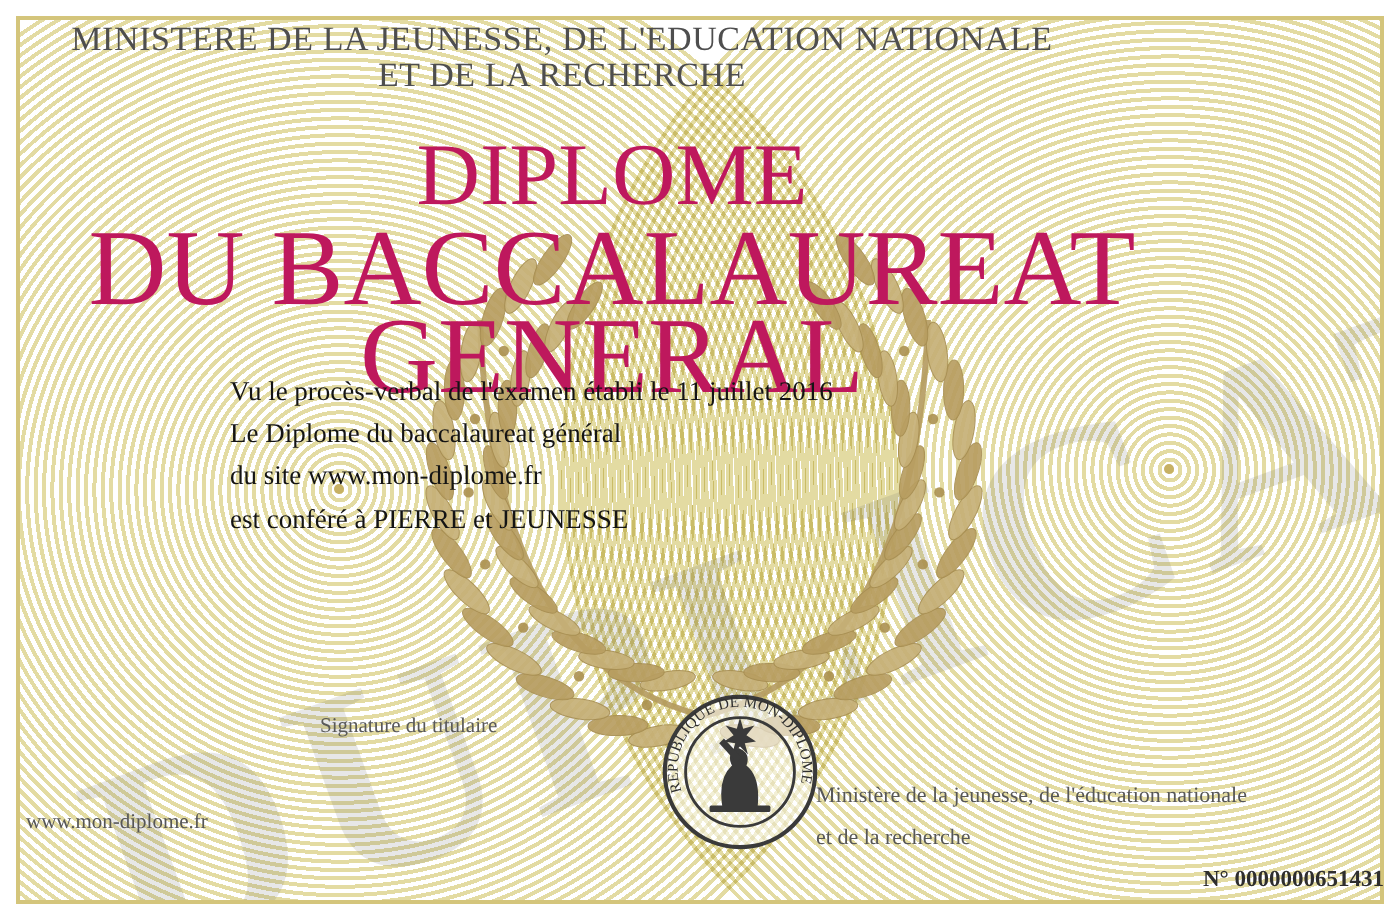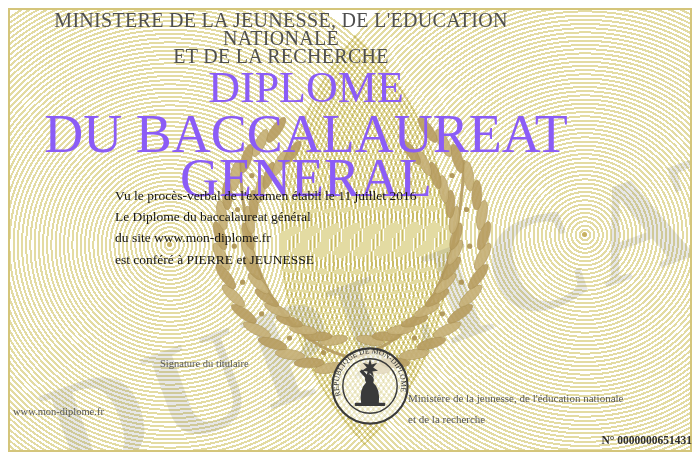--- a/index.html
+++ b/index.html
@@ -18,22 +18,22 @@
   .center-dot.right{left:572px;top:222px;}
   .watermark{
     position:absolute;left:20px;top:240px;width:700px;text-align:center;white-space:nowrap;
     font-size:140px;line-height:140px;letter-spacing:6px;font-weight:bold;
     color:rgba(115,115,115,0.17);transform:rotate(-20deg);
   }
   .wreath{position:absolute;left:-10px;top:-10px;width:700px;height:460px;}
   .frame{position:absolute;left:8px;top:8px;right:8px;bottom:8px;border:2px solid #d4c57b;pointer-events:none;}
 
   .header{position:absolute;top:11px;left:0;width:562px;text-align:center;
-    font-size:20px;line-height:18px;letter-spacing:.3px;color:#4e4e4e;}
-  .title{position:absolute;top:64px;left:0;width:612px;text-align:center;color:#8b5cf6;}
+    font-size:17px;line-height:18px;letter-spacing:.3px;color:#4e4e4e;}
+  .title{position:absolute;top:64px;left:0;width:612px;text-align:center;color:#be185d;}
   .title-l1{font-size:44px;line-height:48px;}
   .title-l2{font-size:54px;line-height:44px;}
   .body-block{position:absolute;left:67px;top:185px;font-size:13.5px;line-height:21.2px;color:#141414;margin-left:48px;}
   .rights-line{position:absolute;left:111px;top:309px;font-size:13.5px;color:#141414;}
   .sig-label{position:absolute;left:160px;top:358px;font-size:10.5px;color:#595959;}
   .ministry{position:absolute;left:408px;top:388px;font-size:11px;line-height:21px;color:#575757;}
   .seal{position:absolute;left:330px;top:346px;width:80px;height:80px;}
   .website{position:absolute;left:13px;top:406px;font-size:10.5px;color:#565656;}
   .serial{position:absolute;right:8px;top:434px;font-size:11.5px;color:#2e2e2e;font-weight:bold;}
 </style>

